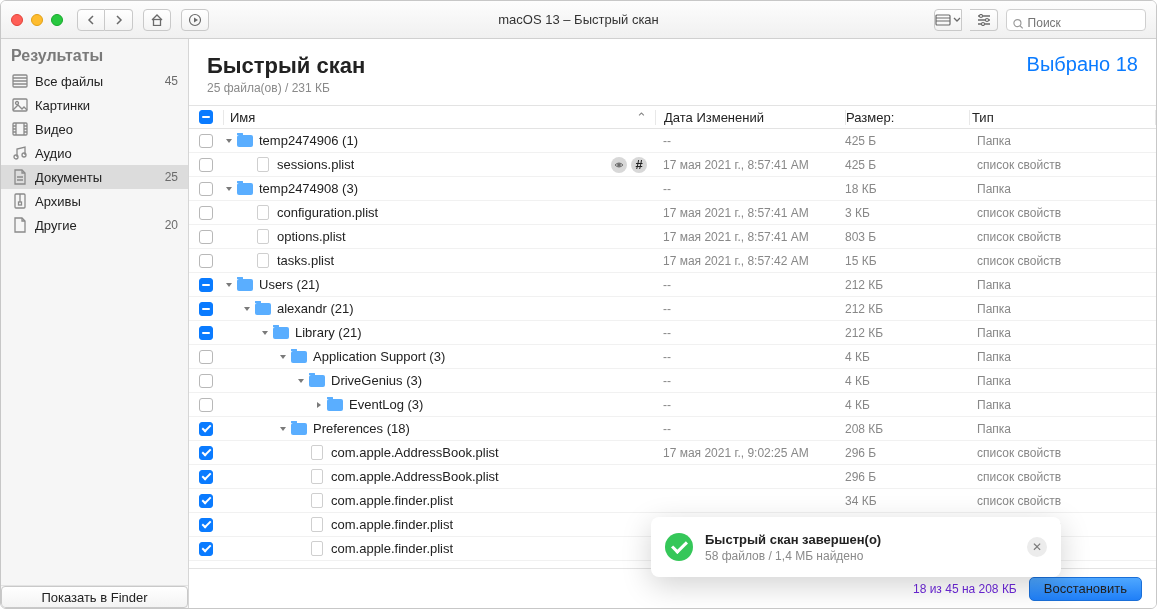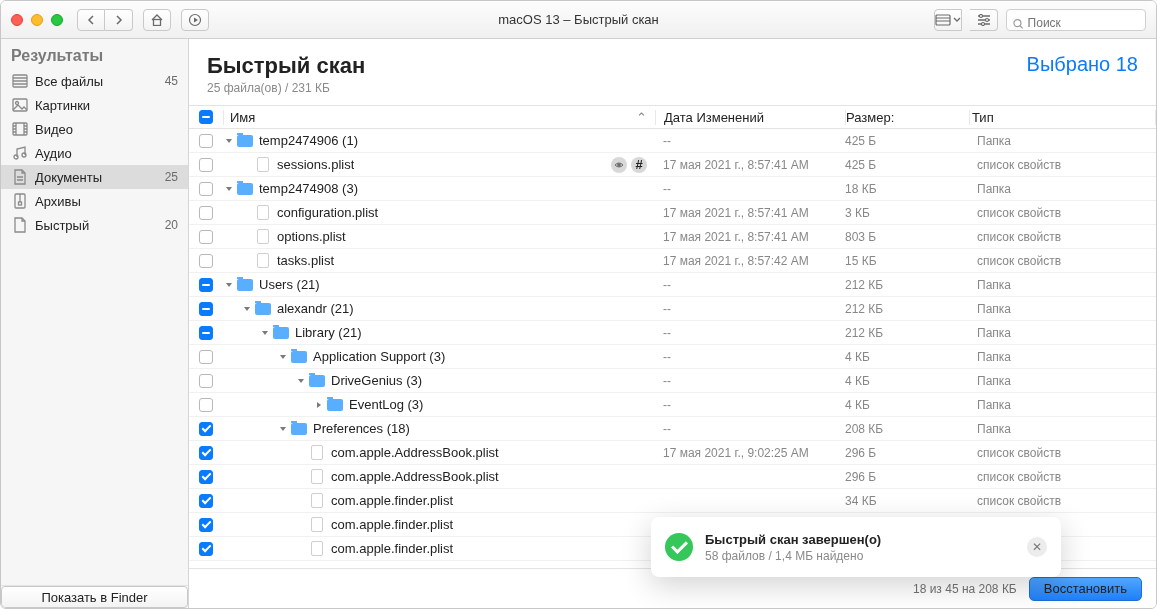--- a/index.html
+++ b/index.html
@@ -73,21 +73,21 @@
 .file-ic{width:12px;height:15px;background:#fff;border:1px solid #cfcfcf;border-radius:2px;position:relative}
 .r-name .txt{overflow:hidden;text-overflow:ellipsis}
 .r-name .badges{margin-left:auto;margin-right:8px;display:flex;gap:4px}
 .badge{width:16px;height:16px;border-radius:50%;background:#d8d8d8;display:flex;align-items:center;justify-content:center;color:#6c6c6c;font-size:10px}
 .r-date{width:190px;color:#888;font-size:12px;padding-left:8px}
 .r-size{width:124px;color:#888;font-size:12px;padding-right:8px}
 .r-type{width:187px;color:#888;font-size:12px;padding-left:8px}
 
 
 .footer{height:40px;border-top:1px solid #e3e3e3;display:flex;align-items:center;padding:0 14px;background:#fff}
-.footer .status{margin-left:auto;color:#737373;font-size:12px;margin-right:12px}
+.footer .status{margin-left:auto;color:#6d28d9;font-size:12px;margin-right:12px}
 .restore{height:24px;padding:0 14px;border-radius:5px;background:linear-gradient(#4ea7ff,#1f7ff8);color:#fff;border:1px solid #1a6fd8;font-size:13px;cursor:pointer}
 
 
 .toast{position:absolute;left:462px;top:478px;width:410px;height:60px;background:#fff;border-radius:8px;box-shadow:0 8px 30px rgba(0,0,0,.18);display:flex;align-items:center;padding:0 14px}
 .toast .ok{width:28px;height:28px;border-radius:50%;background:#35c759;display:flex;align-items:center;justify-content:center;margin-right:12px}
 .toast .ok::after{content:"";display:block;width:6px;height:12px;border:solid #fff;border-width:0 3px 3px 0;transform:rotate(45deg);margin-top:-3px}
 .toast .t-title{font-weight:600;font-size:13px;color:#222}
 .toast .t-sub{font-size:12px;color:#8a8a8a;margin-top:2px}
 .toast .close{margin-left:auto;width:20px;height:20px;border-radius:50%;background:#ececec;display:flex;align-items:center;justify-content:center;color:#7a7a7a;font-size:12px;cursor:pointer}
 
@@ -242,21 +242,21 @@
             </span>
             <span>Архивы</span>
           </div>
           <div class="sb-item">
             <span class="icon">
               <svg width="14" height="16" viewBox="0 0 14 16" fill="none" stroke="#8a8a8a" stroke-width="1.3">
                 <path d="M2 1 h7 l3 3 v11 h-10 z"></path>
                 <polyline points="9,1 9,4 12,4"></polyline>
               </svg>
             </span>
-            <span>Быстрый</span>
+            <span>Другие</span>
             <span class="count">20</span>
           </div>
         </div>
       <div class="sb-footer">
         <div class="tb-btn">
             <span>Показать в Finder</span>
           </div>
       </div>
     </div>
 

